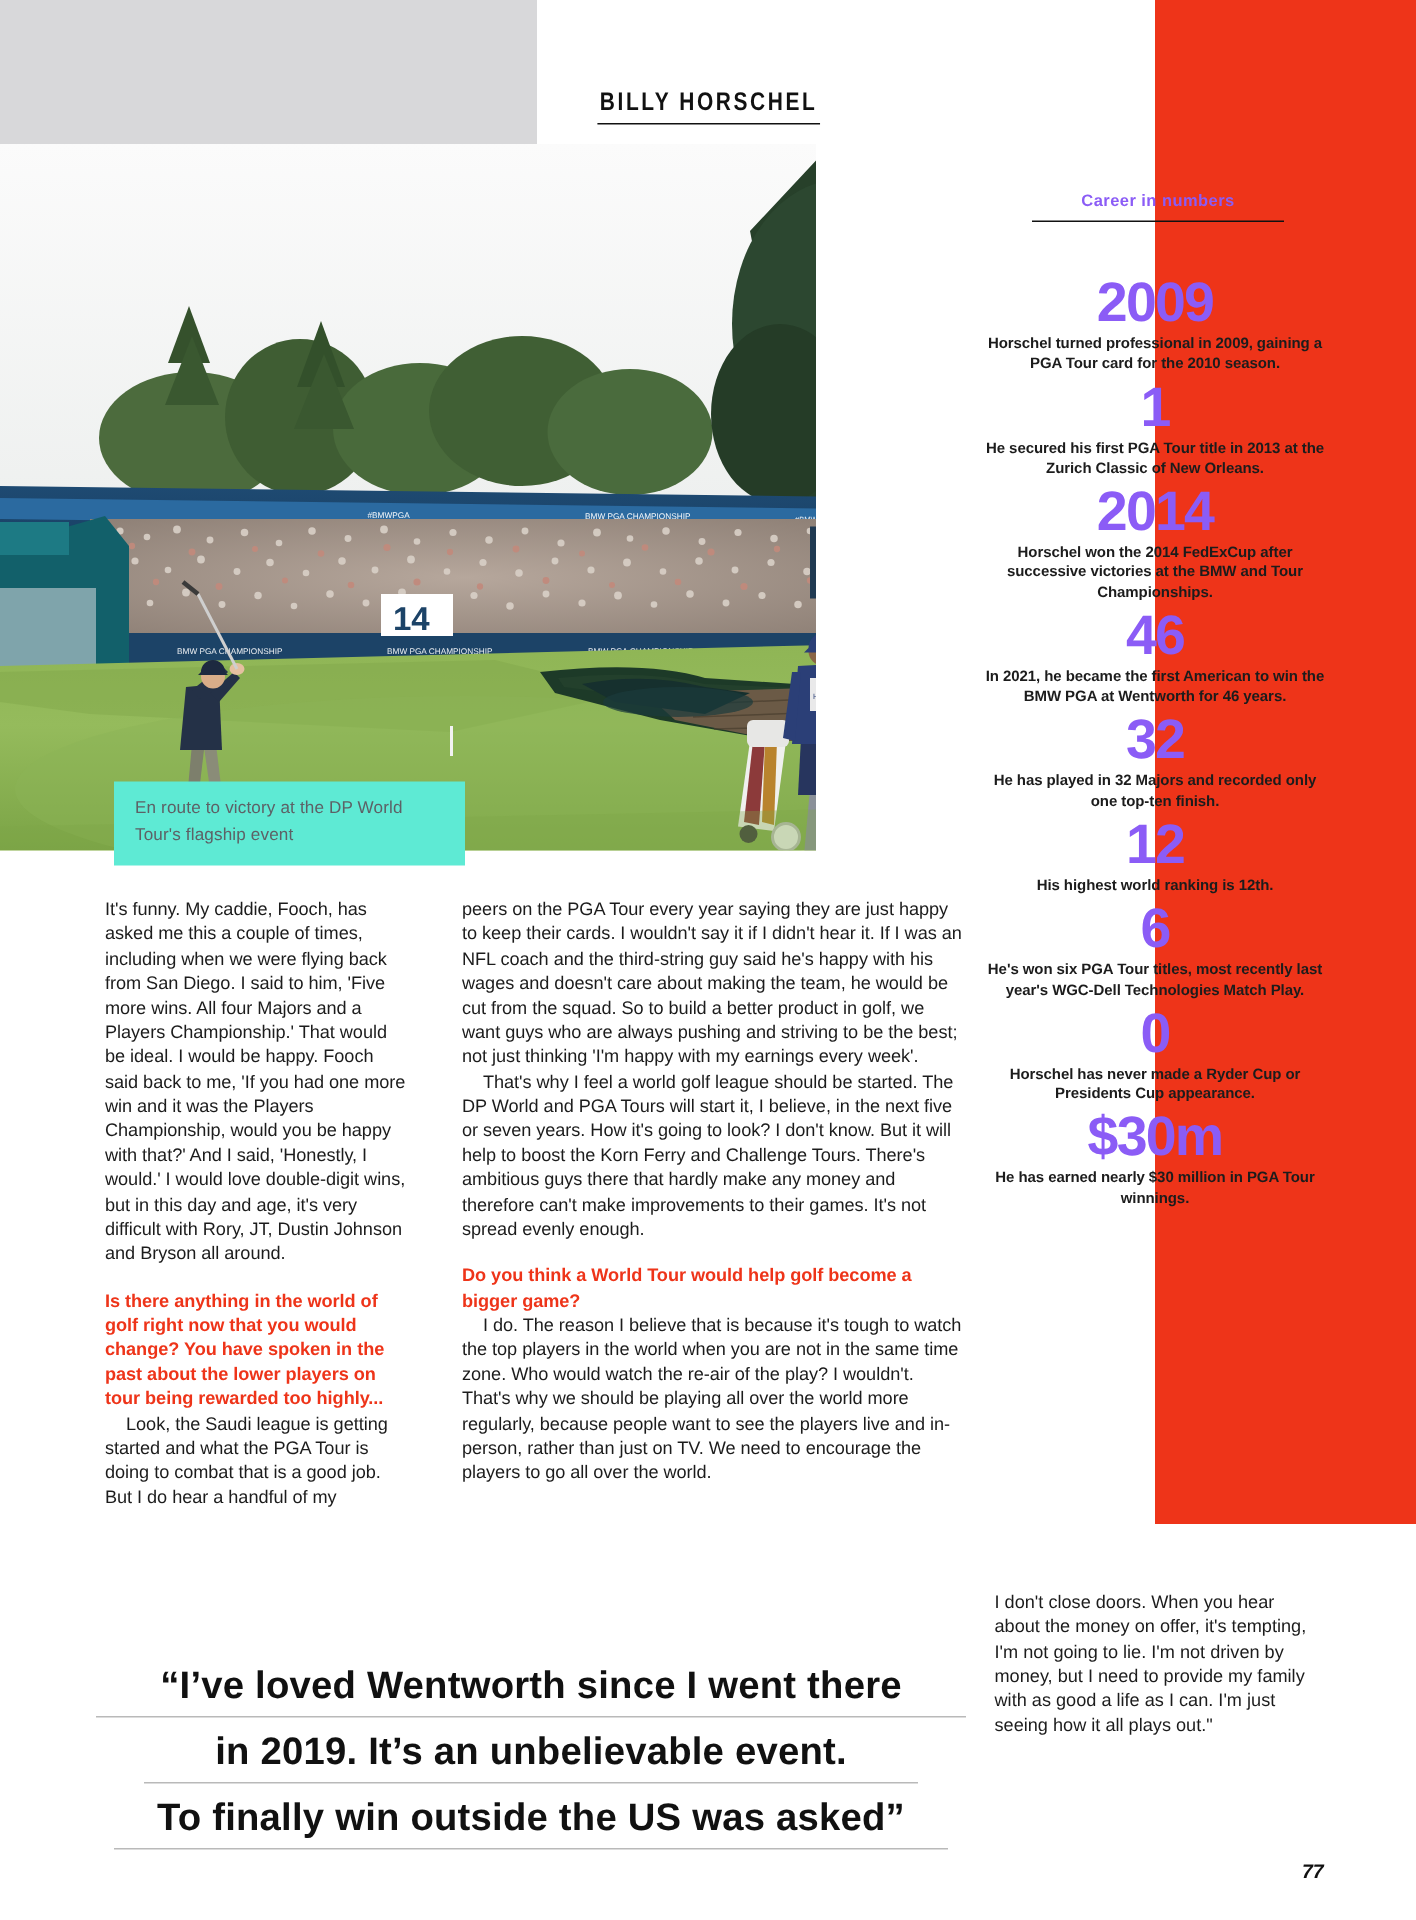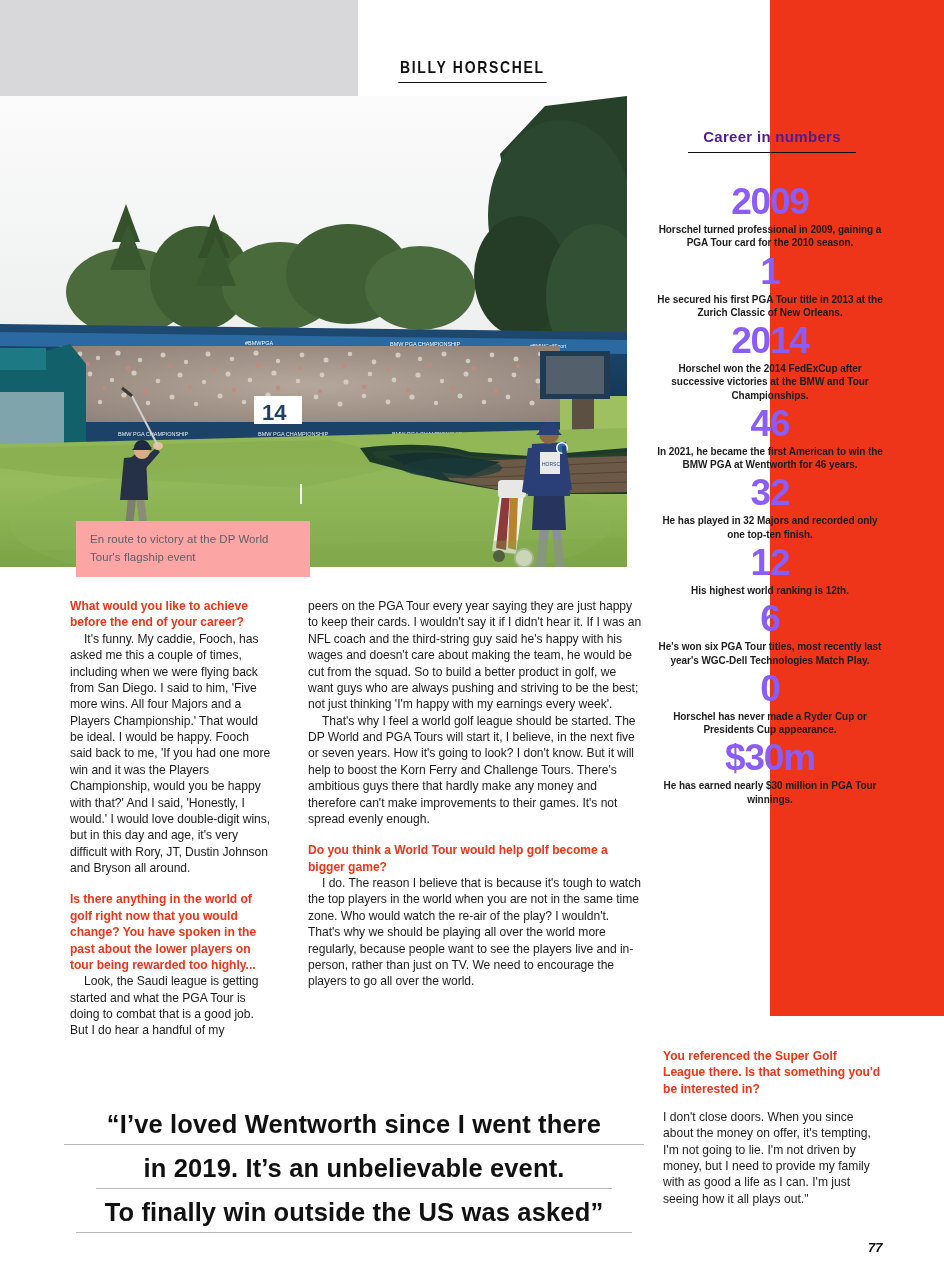--- a/index.html
+++ b/index.html
@@ -53,30 +53,30 @@
     transform: scaleX(0.82);
     transform-origin: center;
     border-bottom: 1.6px solid #111;
     padding: 0 2px 4px 2px;
   }
 
   
   .photo {
     position: absolute;
     left: 0; top: 96px;
-    width: 627px; height: 471px;
+    width: 544px; height: 471px;
     overflow: hidden;
     background: #9ec060;
   }
   .photo svg { display: block; }
   .caption {
     position: absolute;
     left: 76px; top: 521px;
     width: 208px;
-    background: #fca5a5;
+    background: #5eead4;
     padding: 10px 12px 11px 14px;
     z-index: 4;
   }
   .caption span {
     display: block;
     font-size: 11.4px;
     line-height: 1.55;
     color: #5d6166;
     letter-spacing: 0.1px;
   }
@@ -126,23 +126,23 @@
 
   
   .cin-head {
     position: absolute;
     left: 688px; top: 128px;
     width: 168px;
     z-index: 5;
     text-align: center;
   }
   .cin-head .t {
-    font-size: 15px;
-    font-weight: bold;
-    color: #4c1d95;
+    font-size: 11px;
+    font-weight: bold;
+    color: #8b5cf6;
     letter-spacing: 0.3px;
     display: block;
   }
   .cin-head .rule {
     margin-top: 7px;
     height: 1.4px;
     background: #111;
     width: 100%;
   }
   .stats {
@@ -480,38 +480,36 @@
       <span class="num">0</span>
       <span class="desc">Horschel has never made a Ryder Cup or Presidents Cup appearance.</span>
     </div>
     <div class="stat">
       <span class="num">$30m</span>
       <span class="desc">He has earned nearly $30 million in PGA Tour winnings.</span>
     </div>
   </div>
 
   <div class="col col-1">
-    <p class="q">What would you like to achieve before the end of your career?</p>
     <p>It's funny. My caddie, Fooch, has asked me this a couple of times, including when we were flying back from San Diego. I said to him, 'Five more wins. All four Majors and a Players Championship.' That would be ideal. I would be happy. Fooch said back to me, 'If you had one more win and it was the Players Championship, would you be happy with that?' And I said, 'Honestly, I would.' I would love double-digit wins, but in this day and age, it's very difficult with Rory, JT, Dustin Johnson and Bryson all around.</p>
     <div class="gap"></div>
     <p class="q">Is there anything in the world of golf right now that you would change? You have spoken in the past about the lower players on tour being rewarded too highly...</p>
     <p>Look, the Saudi league is getting started and what the PGA Tour is doing to combat that is a good job. But I do hear a handful of my</p>
   </div>
 
   <div class="col col-2">
     <p>peers on the PGA Tour every year saying they are just happy to keep their cards. I wouldn't say it if I didn't hear it. If I was an NFL coach and the third-string guy said he's happy with his wages and doesn't care about making the team, he would be cut from the squad. So to build a better product in golf, we want guys who are always pushing and striving to be the best; not just thinking 'I'm happy with my earnings every week'.</p>
     <p>That's why I feel a world golf league should be started. The DP World and PGA Tours will start it, I believe, in the next five or seven years. How it's going to look? I don't know. But it will help to boost the Korn Ferry and Challenge Tours. There's ambitious guys there that hardly make any money and therefore can't make improvements to their games. It's not spread evenly enough.</p>
     <div class="gap"></div>
     <p class="q">Do you think a World Tour would help golf become a bigger game?</p>
     <p>I do. The reason I believe that is because it's tough to watch the top players in the world when you are not in the same time zone. Who would watch the re-air of the play? I wouldn't. That's why we should be playing all over the world more regularly, because people want to see the players live and in-person, rather than just on TV. We need to encourage the players to go all over the world.</p>
   </div>
 
   <div class="side-qa">
-    <p class="q">You referenced the Super Golf League there. Is that something you'd be interested in?</p>
-    <p>I don't close doors. When you since about the money on offer, it's tempting, I'm not going to lie. I'm not driven by money, but I need to provide my family with as good a life as I can. I'm just seeing how it all plays out."</p>
+    <p>I don't close doors. When you hear about the money on offer, it's tempting, I'm not going to lie. I'm not driven by money, but I need to provide my family with as good a life as I can. I'm just seeing how it all plays out."</p>
   </div>
 
   <div class="pullquote">
     <div class="pq-line">“I’ve loved Wentworth since I went there</div>
     <div class="pq-line">in 2019. It’s an unbelievable event.</div>
     <div class="pq-line">To finally win outside the US was asked”</div>
   </div>
 
   <div class="folio">77</div>
 

